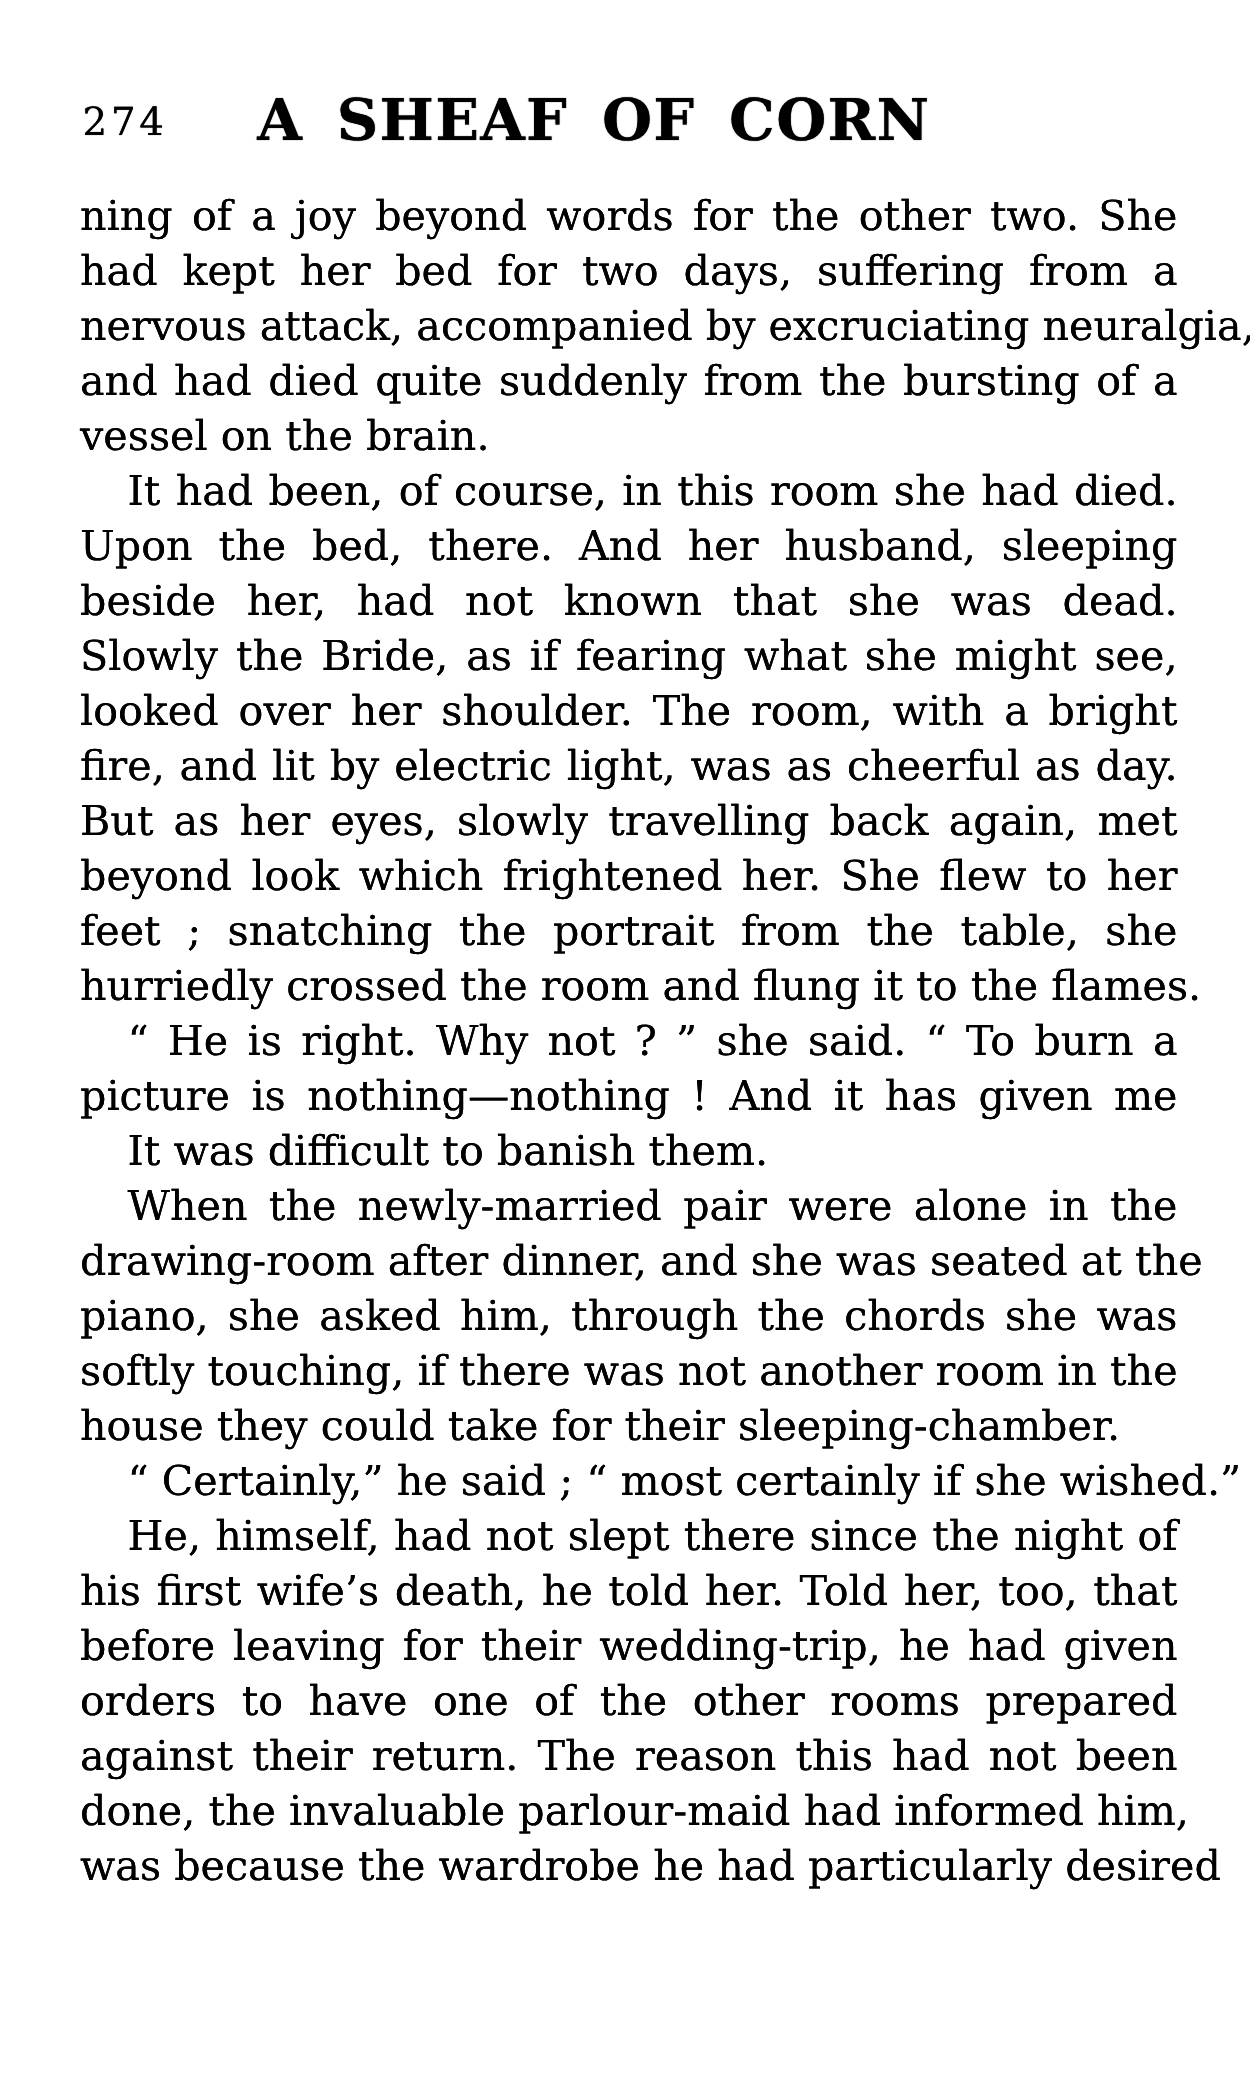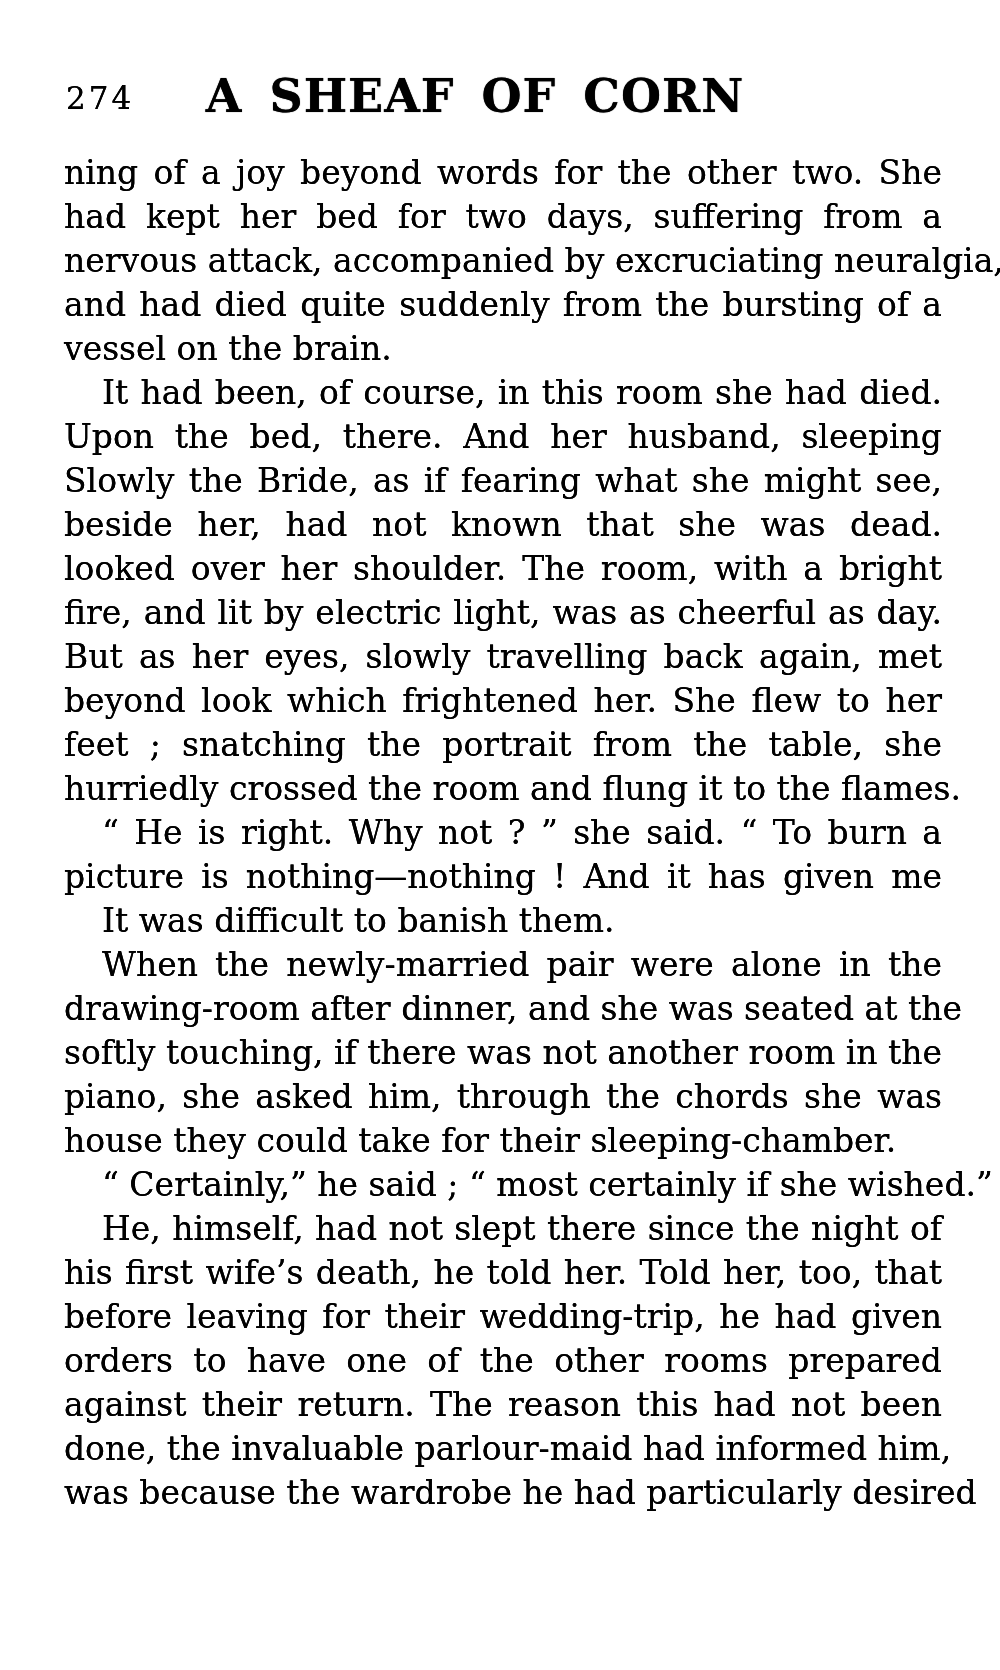--- a/index.html
+++ b/index.html
@@ -74,35 +74,35 @@
     <div class="running-title">A SHEAF OF CORN</div>
   </div>
   <div class="page-text">
       <div class="line">ning of a joy beyond words for the other two.  She</div>
       <div class="line">had kept her bed for two days, suffering from a</div>
       <div class="line">nervous attack, accompanied by excruciating neuralgia,</div>
       <div class="line">and had died quite suddenly from the bursting of a</div>
       <div class="line left">vessel on the brain.</div>
       <div class="line indent">It had been, of course, in this room she had died.</div>
       <div class="line">Upon the bed, there.  And her husband, sleeping</div>
+      <div class="line">beside her, had not known that she was dead.</div>
       <div class="line">Slowly the Bride, as if fearing what she might see,</div>
-      <div class="line">beside her, had not known that she was dead.</div>
       <div class="line">looked over her shoulder.  The room, with a bright</div>
       <div class="line">fire, and lit by electric light, was as cheerful as day.</div>
       <div class="line">But as her eyes, slowly travelling back again, met</div>
       <div class="line">beyond look which frightened her.  She flew to her</div>
       <div class="line">feet ; snatching the portrait from the table, she</div>
       <div class="line">hurriedly crossed the room and flung it to the flames.</div>
       <div class="line indent">“ He is right.  Why not ? ” she said.  “ To burn a</div>
       <div class="line">picture is nothing—nothing !  And it has given me</div>
       <div class="line indent left">It was difficult to banish them.</div>
       <div class="line indent">When the newly-married pair were alone in the</div>
       <div class="line">drawing-room after dinner, and she was seated at the</div>
+      <div class="line">piano, she asked him, through the chords she was</div>
       <div class="line">softly touching, if there was not another room in the</div>
-      <div class="line">piano, she asked him, through the chords she was</div>
       <div class="line left">house they could take for their sleeping-chamber.</div>
       <div class="line indent">“ Certainly,” he said ; “ most certainly if she wished.”</div>
       <div class="line indent">He, himself, had not slept there since the night of</div>
       <div class="line">his first wife’s death, he told her.  Told her, too, that</div>
       <div class="line">before leaving for their wedding-trip, he had given</div>
       <div class="line">orders to have one of the other rooms prepared</div>
       <div class="line">against their return.  The reason this had not been</div>
       <div class="line">done, the invaluable parlour-maid had informed him,</div>
       <div class="line">was because the wardrobe he had particularly desired</div>
     </div>

